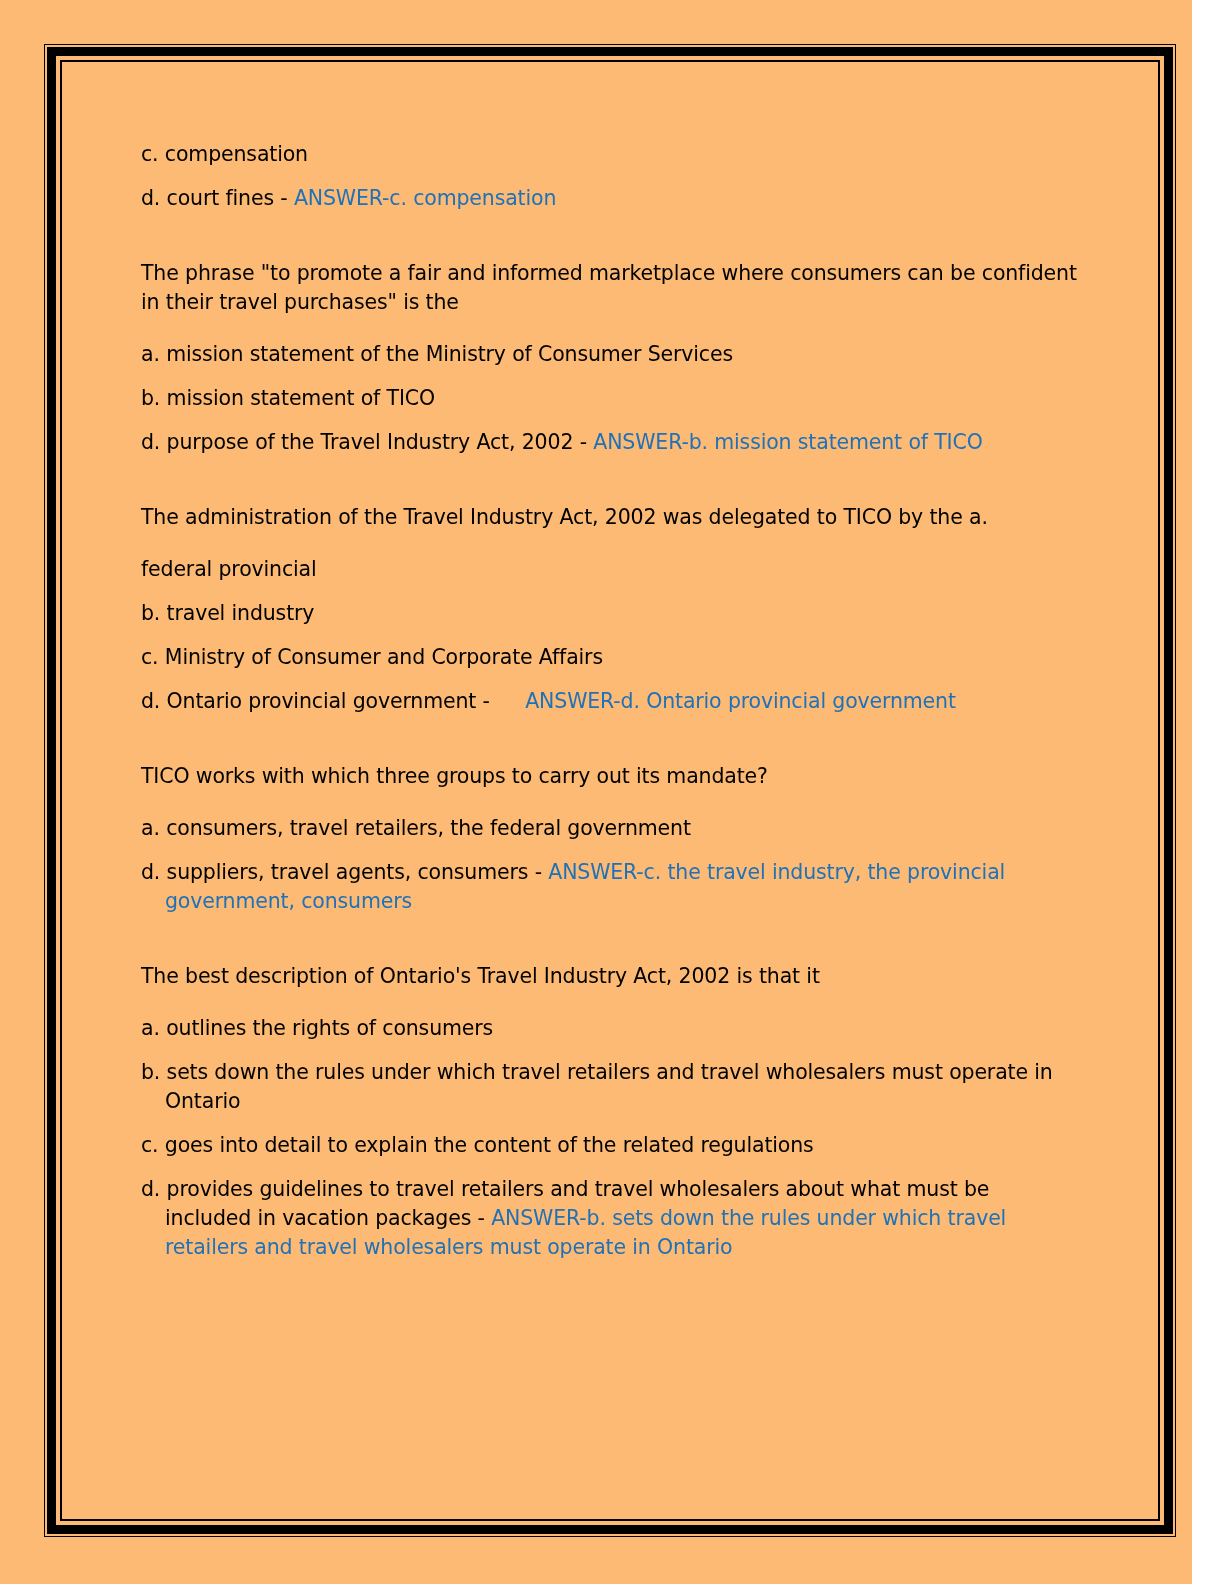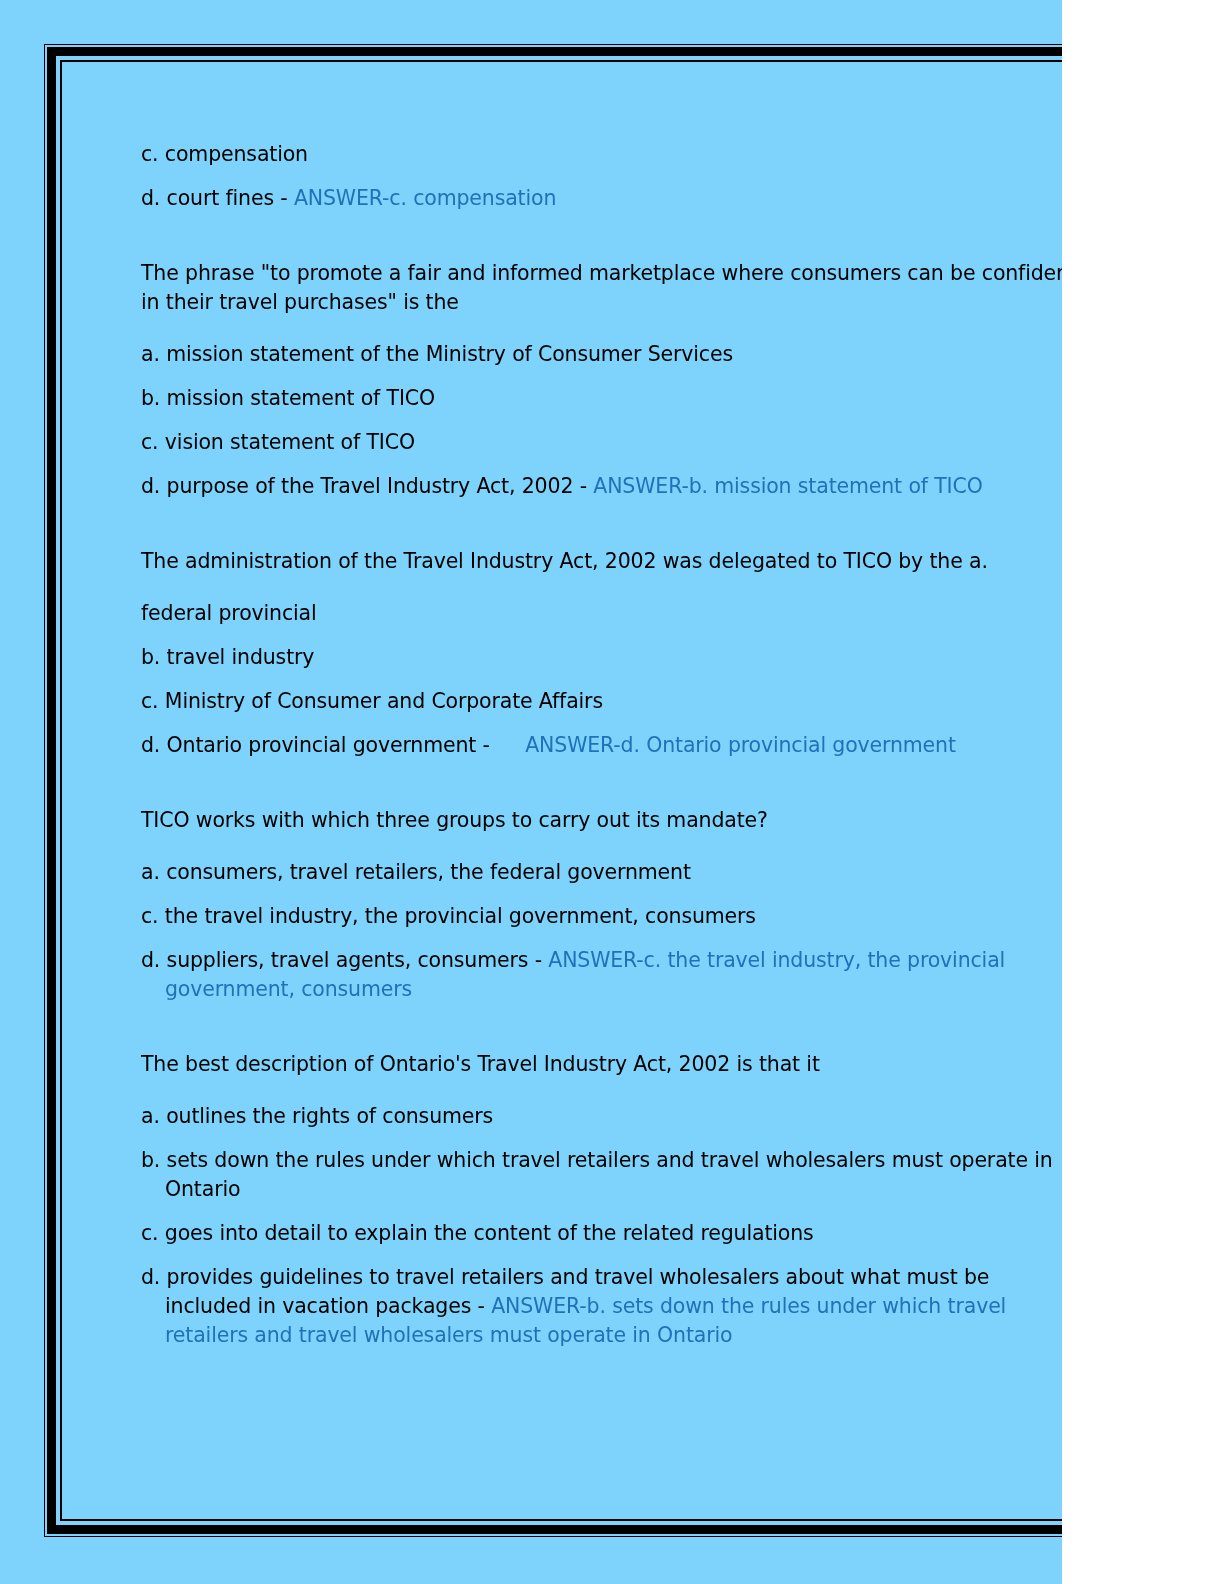--- a/index.html
+++ b/index.html
@@ -2,23 +2,23 @@
 <html><head>
 <meta charset="utf-8">
 <style>
   html, body {
     margin: 0;
     padding: 0;
     background: #ffffff;
   }
   .page {
     position: relative;
-    width: 1062px;
+    width: 1192px;
     height: 1584px;
-    background: #7dd3fc;
+    background: #fdba74;
     overflow: hidden;
     font-family: "DejaVu Sans", "Liberation Sans", sans-serif;
   }
 
   
   .frame-outer {
     position: absolute;
     left: 44px;
     top: 44px;
     width: 1132px;
@@ -98,34 +98,32 @@
 
   <div class="content" id="body-root">
       <div class="qblock">
         <div class="line"><span>c. compensation</span></div>
         <div class="line"><span>d. court fines</span><span class="sep"> - </span><span class="ans" style="color: rgb(31, 113, 184);">ANSWER-c. compensation</span></div>
       </div>
       <div class="qblock">
         <div class="line stem">The phrase "to promote a fair and informed marketplace where consumers can be confident in their travel purchases" is the</div>
         <div class="line"><span>a. mission statement of the Ministry of Consumer Services</span></div>
         <div class="line"><span>b. mission statement of TICO</span></div>
-        <div class="line"><span>c. vision statement of TICO</span></div>
         <div class="line"><span>d. purpose of the Travel Industry Act, 2002</span><span class="sep"> - </span><span class="ans" style="color: rgb(31, 113, 184);">ANSWER-b. mission statement of TICO</span></div>
       </div>
       <div class="qblock">
         <div class="line stem">The administration of the Travel Industry Act, 2002 was delegated to TICO by the a.</div>
         <div class="line"><span>federal provincial</span></div>
         <div class="line"><span>b. travel industry</span></div>
         <div class="line"><span>c. Ministry of Consumer and Corporate Affairs</span></div>
         <div class="line"><span>d. Ontario provincial government</span><span class="sep"> - </span><span class="ans" style="color: rgb(31, 113, 184); margin-left: 29px;">ANSWER-d. Ontario provincial government</span></div>
       </div>
       <div class="qblock">
         <div class="line stem">TICO works with which three groups to carry out its mandate?</div>
         <div class="line"><span>a. consumers, travel retailers, the federal government</span></div>
-        <div class="line"><span>c. the travel industry, the provincial government, consumers</span></div>
         <div class="line"><span>d. suppliers, travel agents, consumers</span><span class="sep"> - </span><span class="ans" style="color: rgb(31, 113, 184);">ANSWER-c. the travel industry, the provincial government, consumers</span></div>
       </div>
       <div class="qblock">
         <div class="line stem">The best description of Ontario's Travel Industry Act, 2002 is that it</div>
         <div class="line"><span>a. outlines the rights of consumers</span></div>
         <div class="line"><span>b. sets down the rules under which travel retailers and travel wholesalers must operate in Ontario</span></div>
         <div class="line"><span>c. goes into detail to explain the content of the related regulations</span></div>
         <div class="line"><span>d. provides guidelines to travel retailers and travel wholesalers about what must be included in vacation packages</span><span class="sep"> - </span><span class="ans" style="color: rgb(31, 113, 184);">ANSWER-b. sets down the rules under which travel retailers and travel wholesalers must operate in Ontario</span></div>
       </div>
     </div>

